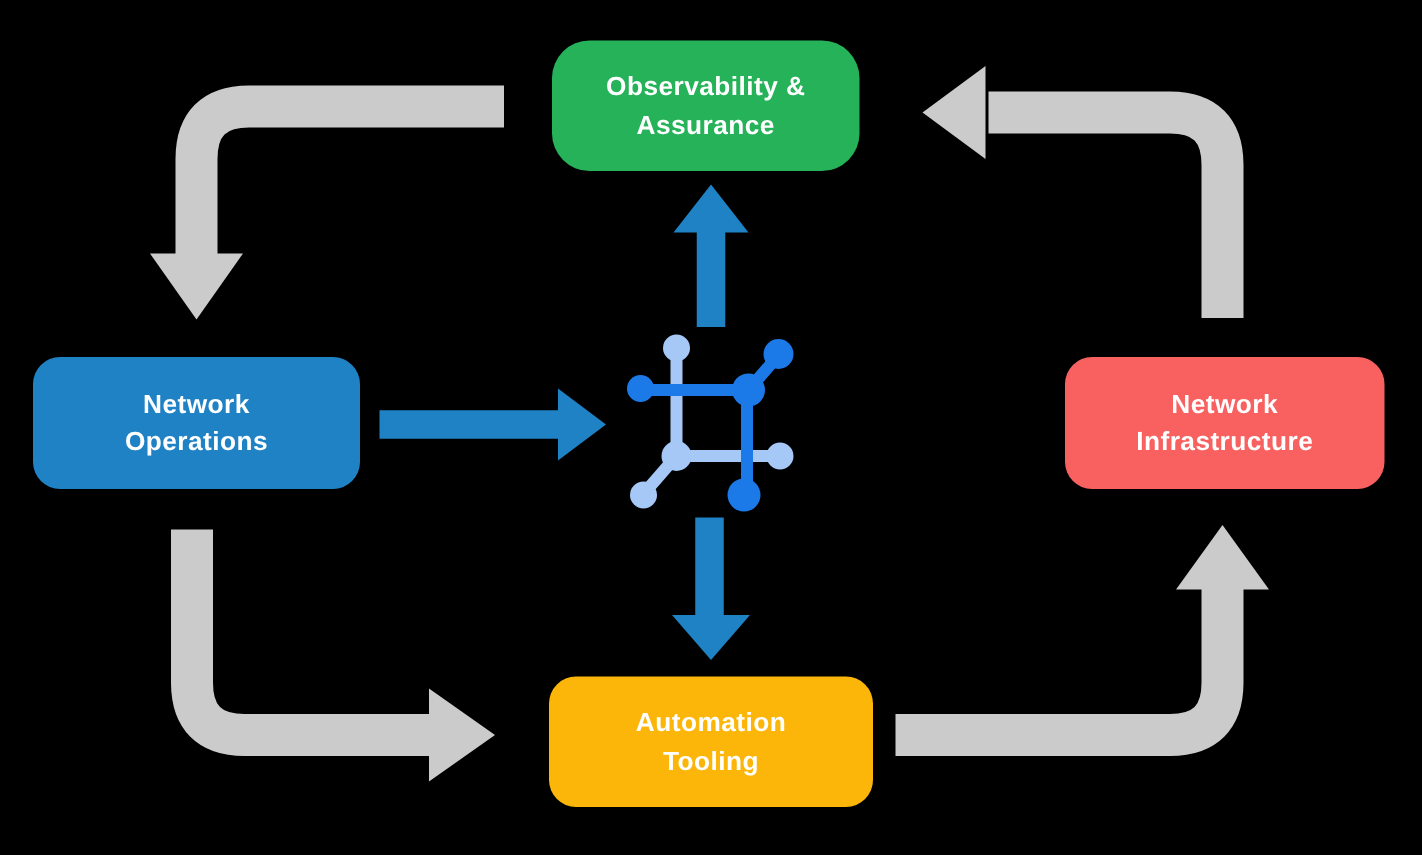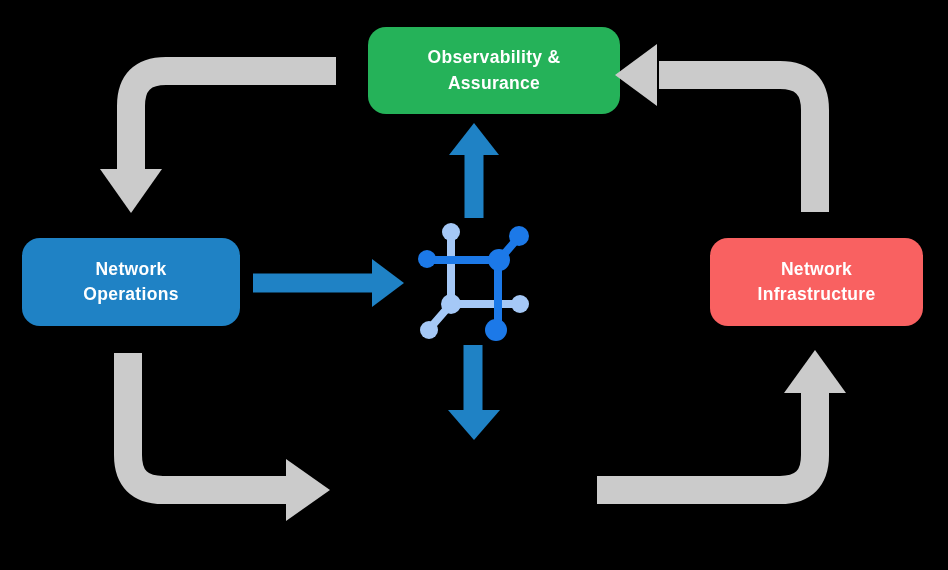--- a/index.html
+++ b/index.html
@@ -21,21 +21,21 @@
     justify-content: center;
     text-align: center;
     color: #ffffff;
     font-size: 17.5px;
     font-weight: 600;
     letter-spacing: 0.3px;
     line-height: 1.45;
     white-space: pre-line;
     border-radius: 18px;
   }
-  .node-observability { left: 368px; top: 27px;  width: 252px; height: 87px; }
+  .node-observability { left: 368px; top: 27px;  width: 205px; height: 87px; border-radius: 25px; }
   .node-operations    { left: 22px;  top: 238px; width: 218px; height: 88px; }
   .node-infrastructure{ left: 710px; top: 238px; width: 213px; height: 88px; }
   .node-automation    { left: 366px; top: 451px; width: 216px; height: 87px; }
   svg.arrows-layer {
     position: absolute;
     left: 0; top: 0;
     width: 948px;
     height: 570px;
     display: block;
   }
@@ -47,20 +47,22 @@
 
   <div class="node-box node-observability" style="background-color: rgb(37, 178, 89);">Observability &amp;
 Assurance</div>
 
   <div class="node-box node-operations" style="background-color: rgb(31, 130, 197);">Network
 Operations</div>
 
   <div class="node-box node-infrastructure" style="background-color: rgb(249, 97, 97);">Network
 Infrastructure</div>
 
+  <div class="node-box node-automation" style="background-color: rgb(252, 182, 10);">Automation
+Tooling</div>
 
   <svg class="arrows-layer" viewBox="0 0 948 570" xmlns="http://www.w3.org/2000/svg">
 
     <g>
       <path d="M 336 71 H 166 Q 131 71 131 106 V 171" fill="none" stroke-width="28" stroke="#cbcbcb"></path>
       <polygon points="100,169 162,169 131,213" fill="#cbcbcb"></polygon>
     </g>
 
     <g>
       <path d="M 128 353 V 455 Q 128 490 163 490 H 288" fill="none" stroke-width="28" stroke="#cbcbcb"></path>

